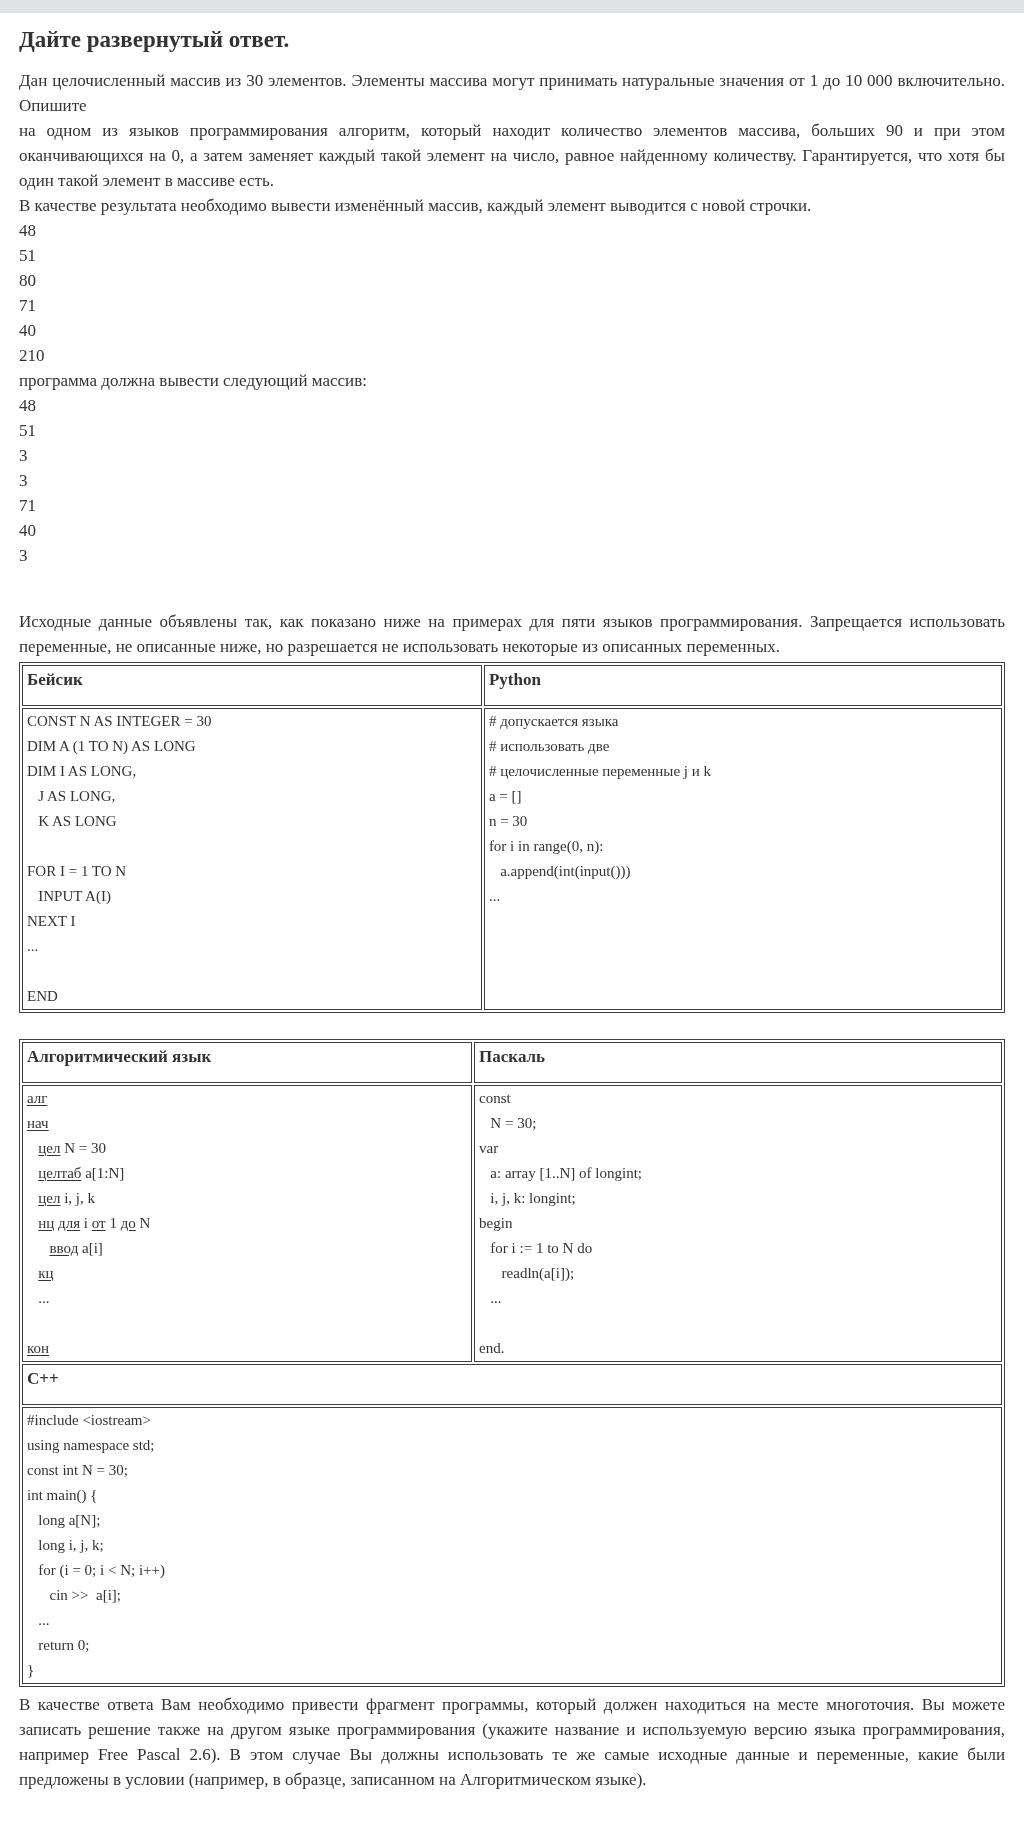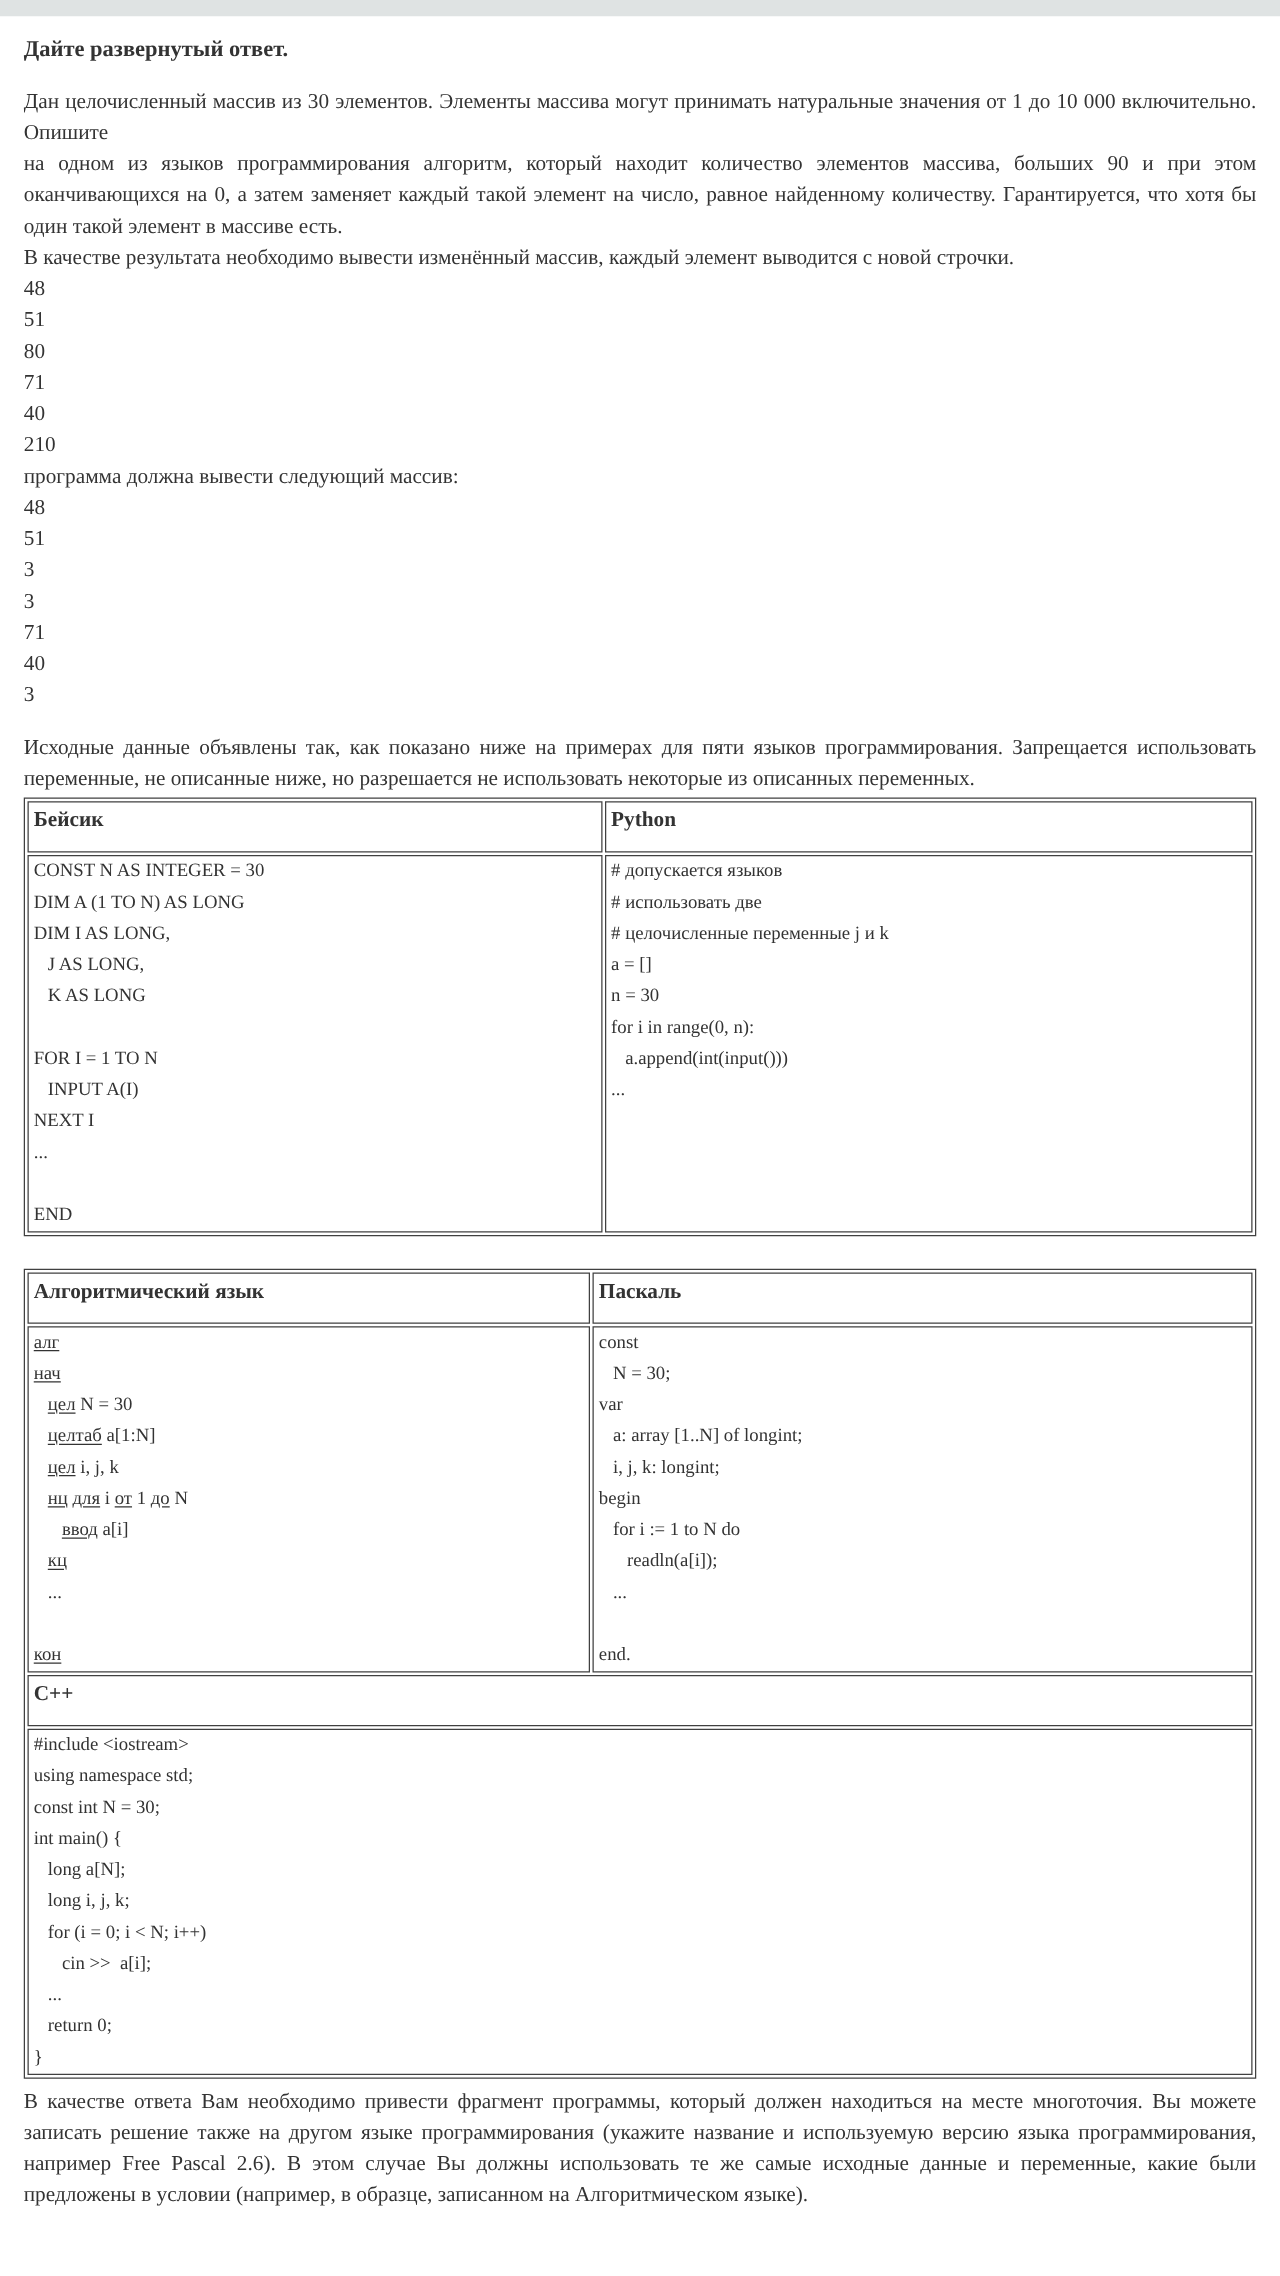--- a/index.html
+++ b/index.html
@@ -16,40 +16,40 @@
   }
   .top-strip {
     width: 100%;
     height: 13px;
     background: #dfe3e3;
   }
   .content {
     padding: 14px 19px 0 19px;
   }
   .title {
-    font-size: 18px;
+    font-size: 23px;
     font-weight: bold;
     line-height: 25px;
     margin: 0 0 16px 0;
   }
   .para {
     font-size: 17px;
     line-height: 25px;
     margin: 0;
   }
   .just {
     text-align: justify;
   }
   .num-list .num-line {
     font-size: 17px;
     line-height: 25px;
     white-space: pre;
   }
   .note {
-    margin-top: 17px;
+    margin-top: 41px;
   }
   table.lang-table {
     width: 100%;
     border-collapse: separate;
     border-spacing: 2px;
     border: 1px solid #404040;
     margin-top: 3px;
     table-layout: fixed;
   }
   table.lang-table.t2 {
@@ -139,21 +139,21 @@
             <div class="code-line">   K AS LONG</div>
             <div class="code-line">&nbsp;</div>
             <div class="code-line">FOR I = 1 TO N</div>
             <div class="code-line">   INPUT A(I)</div>
             <div class="code-line">NEXT I</div>
             <div class="code-line">...</div>
             <div class="code-line">&nbsp;</div>
             <div class="code-line">END</div>
           </td>
       <td class="code-cell">
-            <div class="code-line"># допускается языков</div>
+            <div class="code-line"># допускается языка</div>
             <div class="code-line"># использовать две</div>
             <div class="code-line"># целочисленные переменные j и k</div>
             <div class="code-line">a = []</div>
             <div class="code-line">n = 30</div>
             <div class="code-line">for i in range(0, n):</div>
             <div class="code-line">   a.append(int(input()))</div>
             <div class="code-line">...</div>
           </td>
     </tr>
   </tbody>

